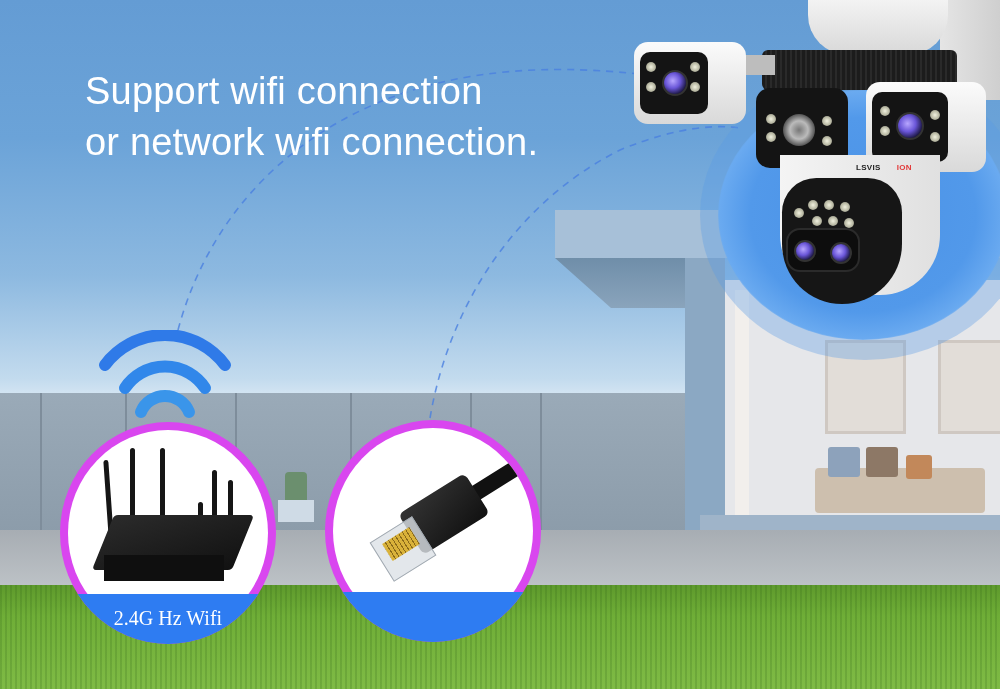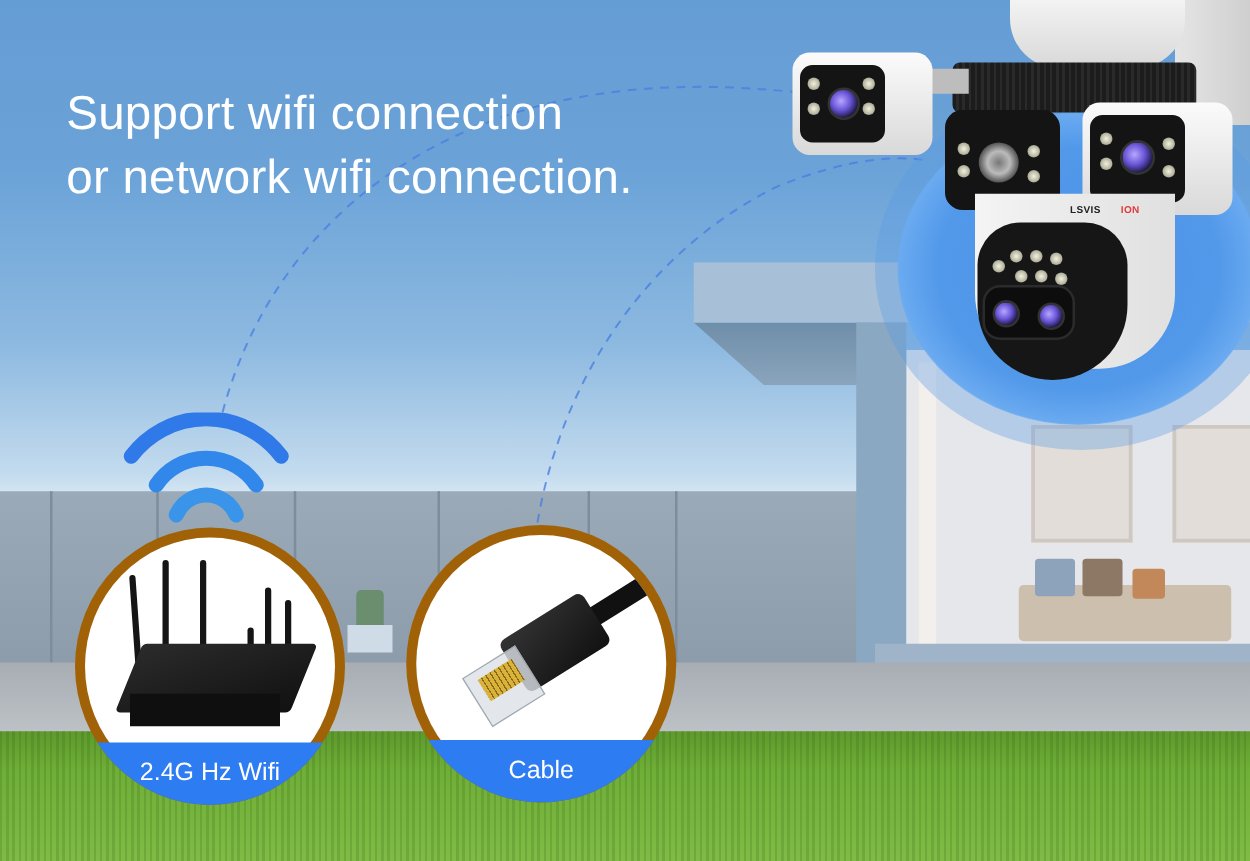--- a/index.html
+++ b/index.html
@@ -24,21 +24,21 @@
   .grass{position:absolute;left:0;top:585px;width:1000px;height:104px;
     background:
       repeating-linear-gradient(90deg,rgba(40,90,20,.18) 0 2px,transparent 2px 5px),
       linear-gradient(180deg,#5e9a2c 0%,#6fae37 30%,#7fbb45 100%);}
   .plant{position:absolute;left:285px;top:472px;width:22px;height:30px;background:#6b8f6e;border-radius:4px 4px 0 0;}
   .planter{position:absolute;left:278px;top:500px;width:36px;height:22px;background:#cfdbe6;}
   .pool{position:absolute;left:0;top:532px;width:60px;height:30px;background:#77a8d2;}
 
   
   .headline{position:absolute;left:53px;top:66px;color:#fff;font-size:38px;line-height:51px;letter-spacing:.2px;}
-  .headline div{white-space:nowrap;}
+  .headline div{white-space:nowrap;margin-left:32px;}
 
   
   svg.lines{position:absolute;left:0;top:0;width:1000px;height:689px;pointer-events:none;}
 
   
   .halo{position:absolute;left:718px;top:90px;width:290px;height:250px;border-radius:50%;
     background:radial-gradient(ellipse at center,#4a92e6 0%,#5299ea 55%,#6aaaf0 70%,rgba(106,170,240,0) 72%);}
   .halo2{position:absolute;left:700px;top:70px;width:330px;height:290px;border-radius:50%;background:rgba(90,155,230,.35);}
 
   
@@ -54,21 +54,21 @@
   .box{background:#141414;border-radius:10px;}
   .shell{background:linear-gradient(180deg,#fbfbfb,#d9d9d9);border-radius:14px;}
   .arm{background:#bdbdbd;}
   .brand{left:840px;top:163px;font-size:8px;font-weight:bold;color:#222;letter-spacing:.3px;}
   .brand span{color:#e23a3a;padding-left:16px;}
 
   
   .wifi{position:absolute;left:95px;top:330px;width:140px;height:90px;}
 
   
-  .badge{position:absolute;width:216px;height:222px;border-radius:50%;background:#a16207;overflow:hidden;}
+  .badge{position:absolute;width:216px;height:222px;border-radius:50%;background:#d946ef;overflow:hidden;font-family:Liberation Serif, serif;}
   .badge .inner{position:absolute;left:8px;top:8px;width:200px;height:206px;border-radius:50%;background:#fff;overflow:hidden;}
   .badge .band{position:absolute;left:0;bottom:0;width:100%;height:50px;background:#2e7cf2;}
   .badge .label{position:absolute;left:0;width:100%;text-align:center;color:#fff;font-size:20px;bottom:14px;}
   .b-wifi{left:60px;top:422px;}
   .b-cable{left:325px;top:420px;}
 
   
   .router-body{position:absolute;left:35px;top:85px;width:140px;height:55px;background:linear-gradient(160deg,#2b2b2b,#111);transform:skewX(-22deg);border-radius:4px;}
   .router-front{position:absolute;left:36px;top:125px;width:120px;height:26px;background:#0f0f0f;}
   .antenna{position:absolute;width:5px;background:#151515;border-radius:3px;}
@@ -203,14 +203,13 @@
 <div class="badge b-cable">
   <div class="inner">
     <div>
       <div class="cable-wire"></div>
       <div class="plug"></div>
       <div class="rj"></div>
       <div class="pins"></div>
     </div>
   </div>
   <div class="band"></div>
-  <div class="label">Cable</div>
 </div>
 
 </body></html>

